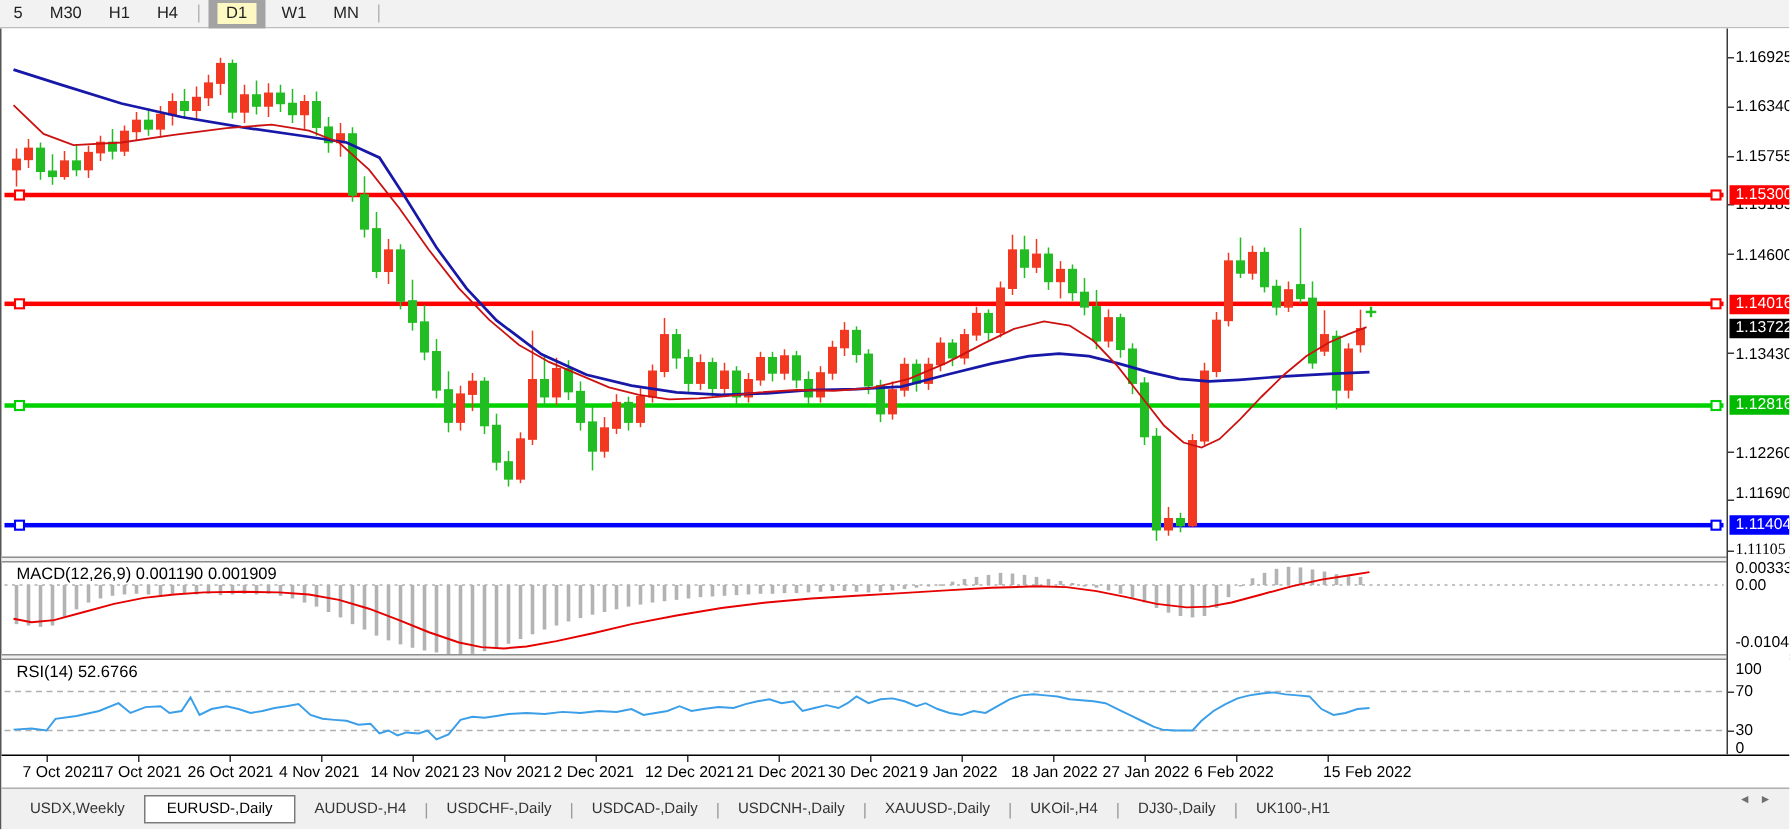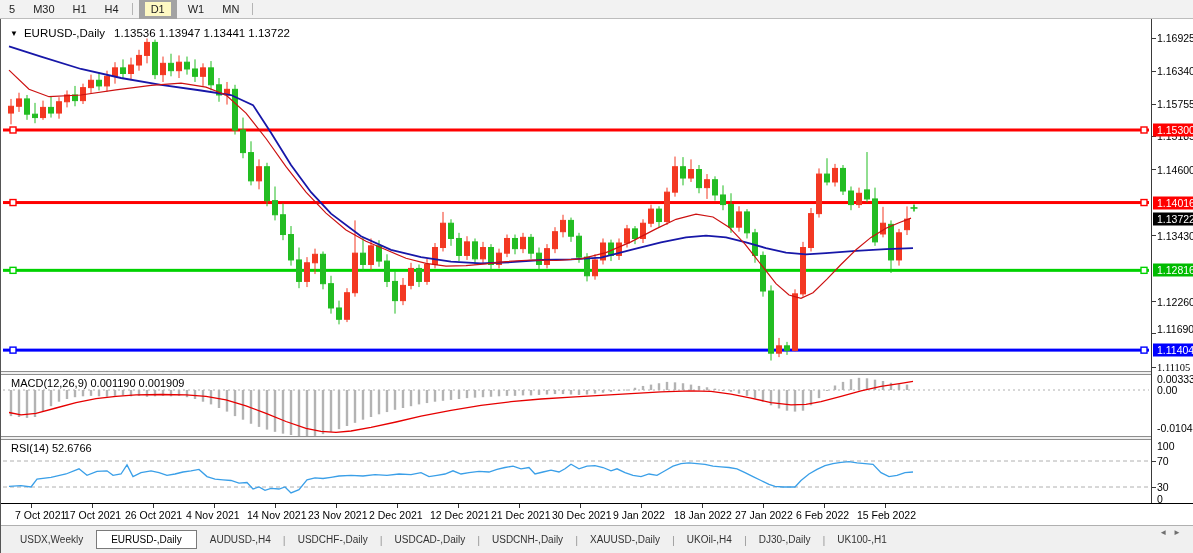--- a/index.html
+++ b/index.html
@@ -55,23 +55,20 @@
       <div class="tf-btn">H1</div>
       <div class="tf-btn">H4</div>
       <div class="tf-sep"></div>
       <div class="tf-btn active">D1</div>
       <div class="tf-btn">W1</div>
       <div class="tf-btn">MN</div>
       <div class="tf-sep"></div>
     </div>
 
   <div id="chart-win">
-    <div id="main-title">
-      <span class="tri">▼</span><span>EURUSD-,Daily</span><span class="ohlc">1.13536 1.13947 1.13441 1.13722</span>
-    </div>
 
     <svg id="svg-main" width="1150" height="349">
         <g>
           <rect x="2" y="106.5" width="1146" height="3" fill="#ff0000"></rect>
           <rect x="9" y="105" width="6" height="6" fill="#fff" stroke="#ff0000" stroke-width="1.4"></rect>
           <rect x="1140" y="105" width="6" height="6" fill="#fff" stroke="#ff0000" stroke-width="1.4"></rect>
           <rect x="2" y="179.0459999999998" width="1146" height="3" fill="#ff0000"></rect>
           <rect x="9" y="177.5459999999998" width="6" height="6" fill="#fff" stroke="#ff0000" stroke-width="1.4"></rect>
           <rect x="1140" y="177.5459999999998" width="6" height="6" fill="#fff" stroke="#ff0000" stroke-width="1.4"></rect>
           <rect x="2" y="246.8459999999999" width="1146" height="3" fill="#00d200"></rect>
@@ -501,21 +498,21 @@
         <div class="date-label" style="left: 551px;">30 Dec 2021</div>
         <div class="date-tick" style="left: 579px;"></div>
         <div class="date-label" style="left: 612px;">9 Jan 2022</div>
         <div class="date-tick" style="left: 640px;"></div>
         <div class="date-label" style="left: 673px;">18 Jan 2022</div>
         <div class="date-tick" style="left: 701px;"></div>
         <div class="date-label" style="left: 734px;">27 Jan 2022</div>
         <div class="date-tick" style="left: 762px;"></div>
         <div class="date-label" style="left: 795px;">6 Feb 2022</div>
         <div class="date-tick" style="left: 823px;"></div>
-        <div class="date-label" style="left: 856px;">15 Feb 2022</div>
+        <div class="date-label" style="left: 881px;">15 Feb 2022</div>
         <div class="date-tick" style="left: 884px;"></div>
       </div>
 
     <div id="tab-bar">
         <div class="tab">USDX,Weekly</div>
         <div class="tab active">EURUSD-,Daily</div>
         <div class="tab">AUDUSD-,H4</div>
         <div class="tab-sep">|</div>
         <div class="tab">USDCHF-,Daily</div>
         <div class="tab-sep">|</div>

